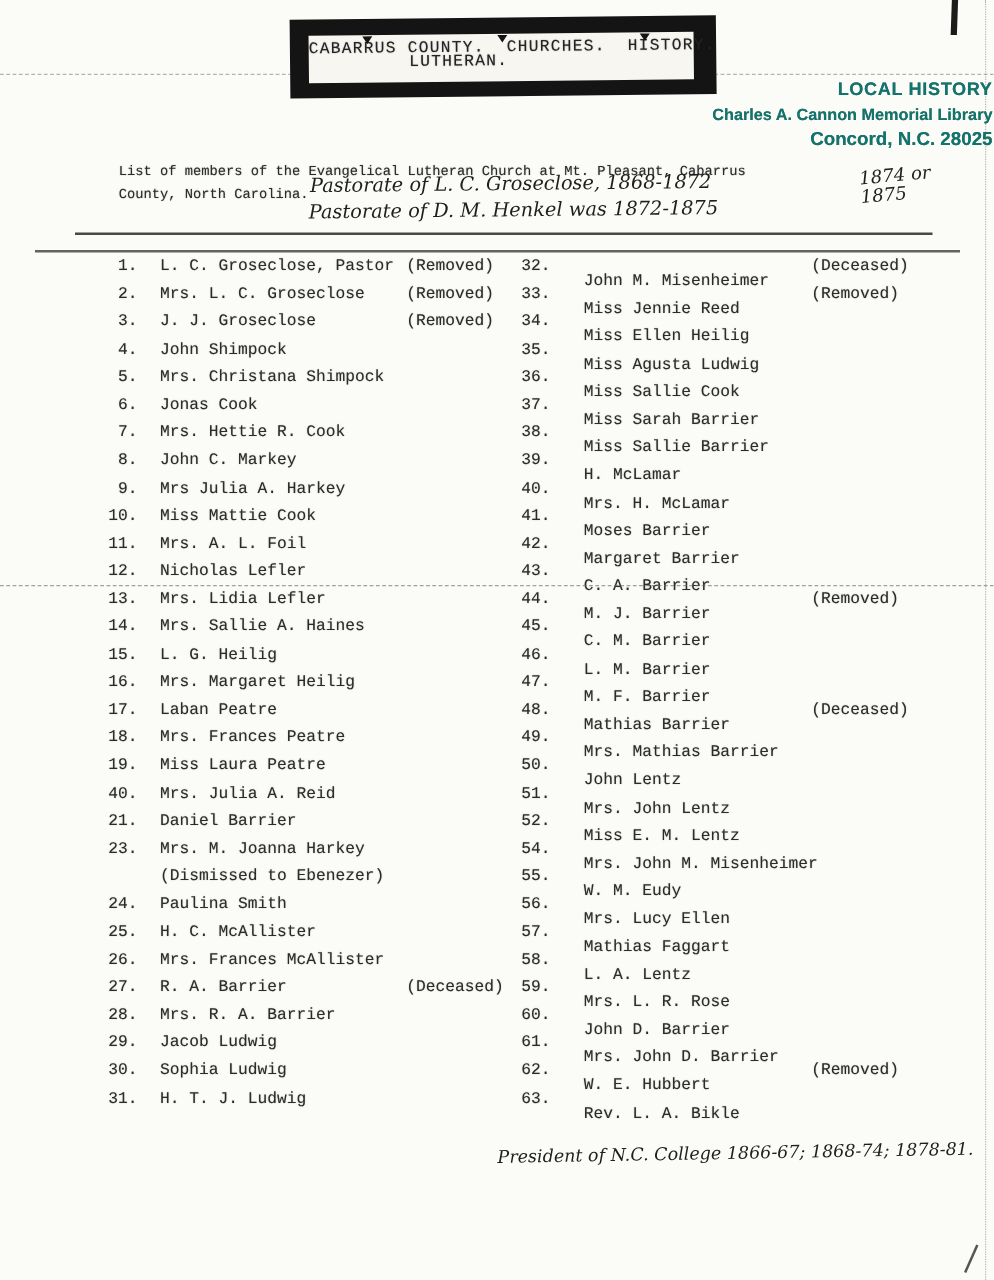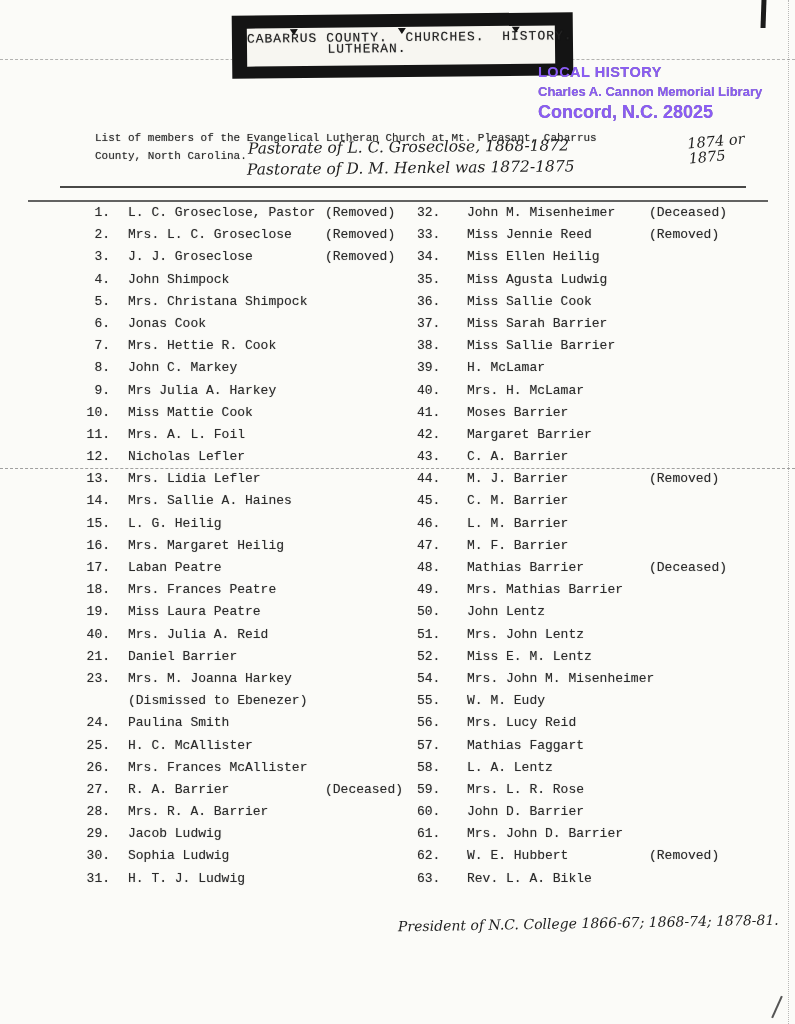--- a/index.html
+++ b/index.html
@@ -40,28 +40,28 @@
     color:#242424;text-shadow:0 0 1px rgba(30,30,30,.5);
   }
   .stamp-mark{position:absolute;top:1px;width:0;height:0;
     border-left:4px solid transparent;border-right:4px solid transparent;
     border-top:6px solid #141414;}
   .m1{left:14%}.m2{left:49%}.m3{left:86%}
 
   
   .library-stamp{
     position:absolute;left:538px;top:62px;width:256px;
-    text-align:left;
+    text-align:right;
     font-family:"Liberation Sans","DejaVu Sans",sans-serif;
-    font-weight:700;color:#8b5cf6;
+    font-weight:700;color:#0f766e;
     text-shadow:0 0 .5px rgba(20,20,20,.6);
   }
   .library-stamp .ls1{font-size:14.5px;letter-spacing:.5px;line-height:20px;}
   .library-stamp .ls2{font-size:13px;line-height:20px;}
-  .library-stamp .ls3{font-size:18px;line-height:20px;}
+  .library-stamp .ls3{font-size:15px;line-height:20px;}
 
   
   .header-typed{
     position:absolute;left:95px;top:130px;width:660px;
     font-size:11px;line-height:17.5px;white-space:pre;
     text-shadow:0 0 1px rgba(40,40,40,.45);
   }
   .hand{
     font-family:"DejaVu Serif","Liberation Serif",serif;
     font-style:italic;color:#1f1f1f;
@@ -71,21 +71,21 @@
   .hand-years{position:absolute;left:688px;top:134px;font-size:14.5px;line-height:15px;transform:rotate(-5deg);text-align:left;}
 
   
   .member-list{position:absolute;left:84px;top:205px;width:700px;}
   .row{display:flex;height:22.2px;align-items:flex-start;font-size:13px;white-space:nowrap;
        text-shadow:0 0 1px rgba(40,40,40,.4);}
   .num{width:26px;text-align:right;flex:none;}
   .lname{width:197px;padding-left:18px;flex:none;}
   .lnote{width:92px;flex:none;}
   .rnum{width:34px;text-align:left;flex:none;}
-  .rname{width:182px;padding-left:16px;flex:none;}
+  .rname{width:182px;padding-left:16px;flex:none;margin-top:12px;}
   .rnote{flex:1;}
 
   
   .footer-note{position:absolute;left:398px;top:915px;font-size:14px;transform:rotate(-1deg);}
 </style>
 </head>
 <body>
 
 <div class="page">
 
@@ -304,21 +304,21 @@
         <span class="lnote"></span>
         <span class="rnum">55.</span>
         <span class="rname">W. M. Eudy</span>
         <span class="rnote"></span>
       </div>
       <div class="row">
         <span class="num">24.</span>
         <span class="lname">Paulina Smith</span>
         <span class="lnote"></span>
         <span class="rnum">56.</span>
-        <span class="rname">Mrs. Lucy Reid</span>
+        <span class="rname">Mrs. Lucy Ellen</span>
         <span class="rnote"></span>
       </div>
       <div class="row">
         <span class="num">25.</span>
         <span class="lname">H. C. McAllister</span>
         <span class="lnote"></span>
         <span class="rnum">57.</span>
         <span class="rname">Mathias Faggart</span>
         <span class="rnote"></span>
       </div>

